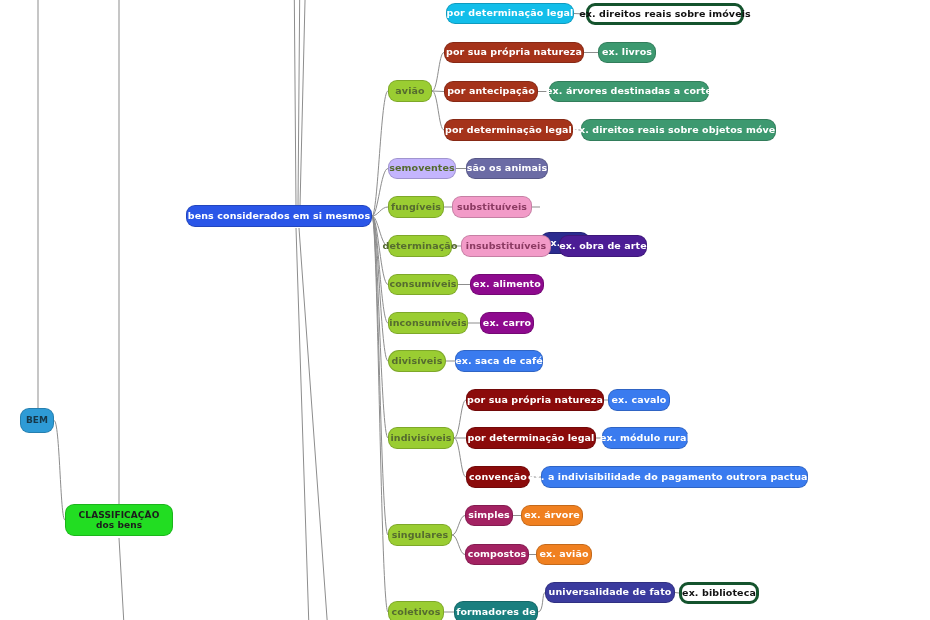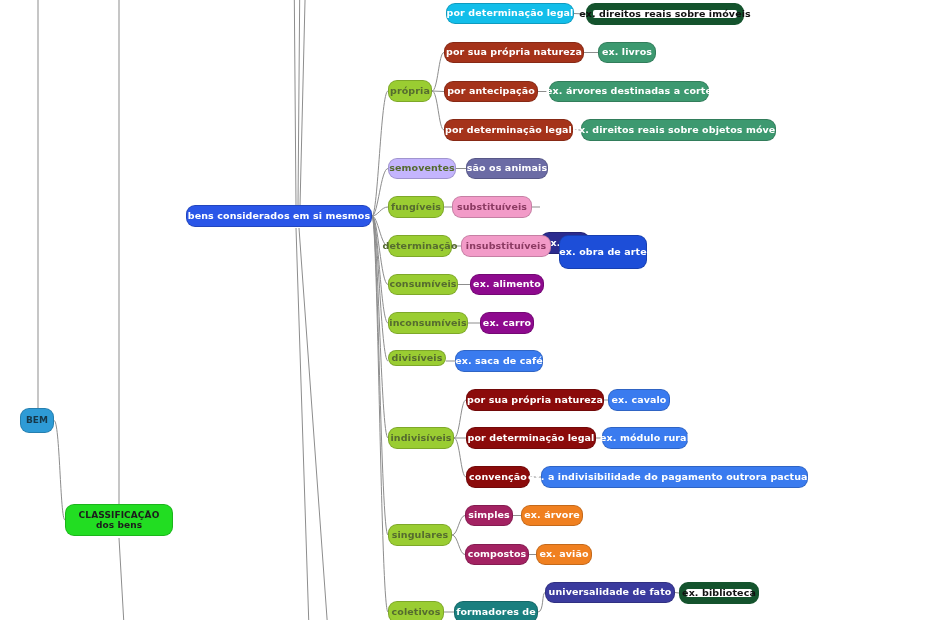--- a/index.html
+++ b/index.html
@@ -47,21 +47,21 @@
     line-height: 1.15;
     white-space: nowrap;
     padding: 0 8px;
     border: 1px solid rgba(0,0,0,0.18);
   }
   .node.wrap {
     white-space: normal;
   }
   .node.outline {
     background: #ffffff;
-    border: 7px solid #14532d;
+    border: 3px solid #14532d;
   }
 </style>
 </head>
 <body>
 
 <div id="canvas">
   <svg id="edges" viewBox="0 0 930 620">
       <path d="M54,420.5 C60,420.5 60.05,520 65,520" fill="none" stroke="#8d8d8d" stroke-width="1"></path>
       <path d="M372,216 C378,216 380.8,91 388,91" fill="none" stroke="#8d8d8d" stroke-width="1"></path>
       <path d="M372,216 C378,216 380.8,168.5 388,168.5" fill="none" stroke="#8d8d8d" stroke-width="1"></path>
@@ -120,21 +120,21 @@
       <div class="node" style="left: 186px; top: 205px; width: 186px; height: 22px; background: rgb(42, 86, 232); color: rgb(255, 255, 255); font-size: 9.5px;">
         <span>bens considerados em si mesmos</span>
       </div>
       <div class="node" style="left: 446px; top: 3px; width: 128px; height: 21px; background: rgb(18, 190, 234); color: rgb(255, 255, 255); font-size: 9.5px;">
         <span>por determinação legal</span>
       </div>
       <div class="node outline" style="left: 586px; top: 3px; width: 158px; height: 22px; color: rgb(17, 17, 17); font-size: 9.5px;">
         <span>ex. direitos reais sobre imóveis</span>
       </div>
       <div class="node" style="left: 388px; top: 80px; width: 44px; height: 22px; background: rgb(154, 205, 50); color: rgb(85, 107, 47); font-size: 9.5px;">
-        <span>própria</span>
+        <span>avião</span>
       </div>
       <div class="node" style="left: 444px; top: 42px; width: 140px; height: 21px; background: rgb(165, 51, 26); color: rgb(255, 255, 255); font-size: 9.5px;">
         <span>por sua própria natureza</span>
       </div>
       <div class="node" style="left: 598px; top: 42px; width: 58px; height: 21px; background: rgb(61, 153, 112); color: rgb(255, 255, 255); font-size: 9.5px;">
         <span>ex. livros</span>
       </div>
       <div class="node" style="left: 444px; top: 81px; width: 94px; height: 21px; background: rgb(165, 51, 26); color: rgb(255, 255, 255); font-size: 9.5px;">
         <span>por antecipação</span>
       </div>
@@ -161,36 +161,36 @@
       </div>
       <div class="node" style="left: 540px; top: 196px; width: 50px; height: 22px; background: rgb(43, 43, 143); color: rgb(255, 255, 255); font-size: 9.5px; margin-top: 36px;">
         <span>ex. soja</span>
       </div>
       <div class="node" style="left: 388px; top: 235px; width: 64px; height: 22px; background: rgb(154, 205, 50); color: rgb(85, 107, 47); font-size: 9.5px;">
         <span>determinação</span>
       </div>
       <div class="node" style="left: 461px; top: 235px; width: 90px; height: 22px; background: rgb(242, 155, 200); color: rgb(139, 58, 98); font-size: 9.5px;">
         <span>insubstituíveis</span>
       </div>
-      <div class="node" style="left: 559px; top: 235px; width: 88px; height: 34px; background: #1d4ed8; color: rgb(255, 255, 255); font-size: 9.5px;">
+      <div class="node" style="left: 559px; top: 235px; width: 88px; height: 22px; background: #4c1d95; color: rgb(255, 255, 255); font-size: 9.5px;">
         <span>ex. obra de arte</span>
       </div>
       <div class="node" style="left: 388px; top: 274px; width: 70px; height: 21px; background: rgb(154, 205, 50); color: rgb(85, 107, 47); font-size: 9.5px;">
         <span>consumíveis</span>
       </div>
       <div class="node" style="left: 470px; top: 274px; width: 74px; height: 21px; background: rgb(142, 10, 142); color: rgb(255, 255, 255); font-size: 9.5px;">
         <span>ex. alimento</span>
       </div>
       <div class="node" style="left: 388px; top: 312px; width: 80px; height: 22px; background: rgb(154, 205, 50); color: rgb(85, 107, 47); font-size: 9.5px;">
         <span>inconsumíveis</span>
       </div>
       <div class="node" style="left: 480px; top: 312px; width: 54px; height: 22px; background: rgb(142, 10, 142); color: rgb(255, 255, 255); font-size: 9.5px;">
         <span>ex. carro</span>
       </div>
-      <div class="node" style="left: 388px; top: 350px; width: 58px; height: 16px; background: rgb(154, 205, 50); color: rgb(85, 107, 47); font-size: 9.5px; border-radius: 11px;">
+      <div class="node" style="left: 388px; top: 350px; width: 58px; height: 22px; background: rgb(154, 205, 50); color: rgb(85, 107, 47); font-size: 9.5px; border-radius: 11px;">
         <span>divisíveis</span>
       </div>
       <div class="node" style="left: 455px; top: 350px; width: 88px; height: 22px; background: rgb(58, 123, 239); color: rgb(255, 255, 255); font-size: 9.5px;">
         <span>ex. saca de café</span>
       </div>
       <div class="node" style="left: 388px; top: 427px; width: 66px; height: 22px; background: rgb(154, 205, 50); color: rgb(85, 107, 47); font-size: 9.5px;">
         <span>indivisíveis</span>
       </div>
       <div class="node" style="left: 466px; top: 389px; width: 138px; height: 22px; background: rgb(139, 11, 11); color: rgb(255, 255, 255); font-size: 9.5px;">
         <span>por sua própria natureza</span>

